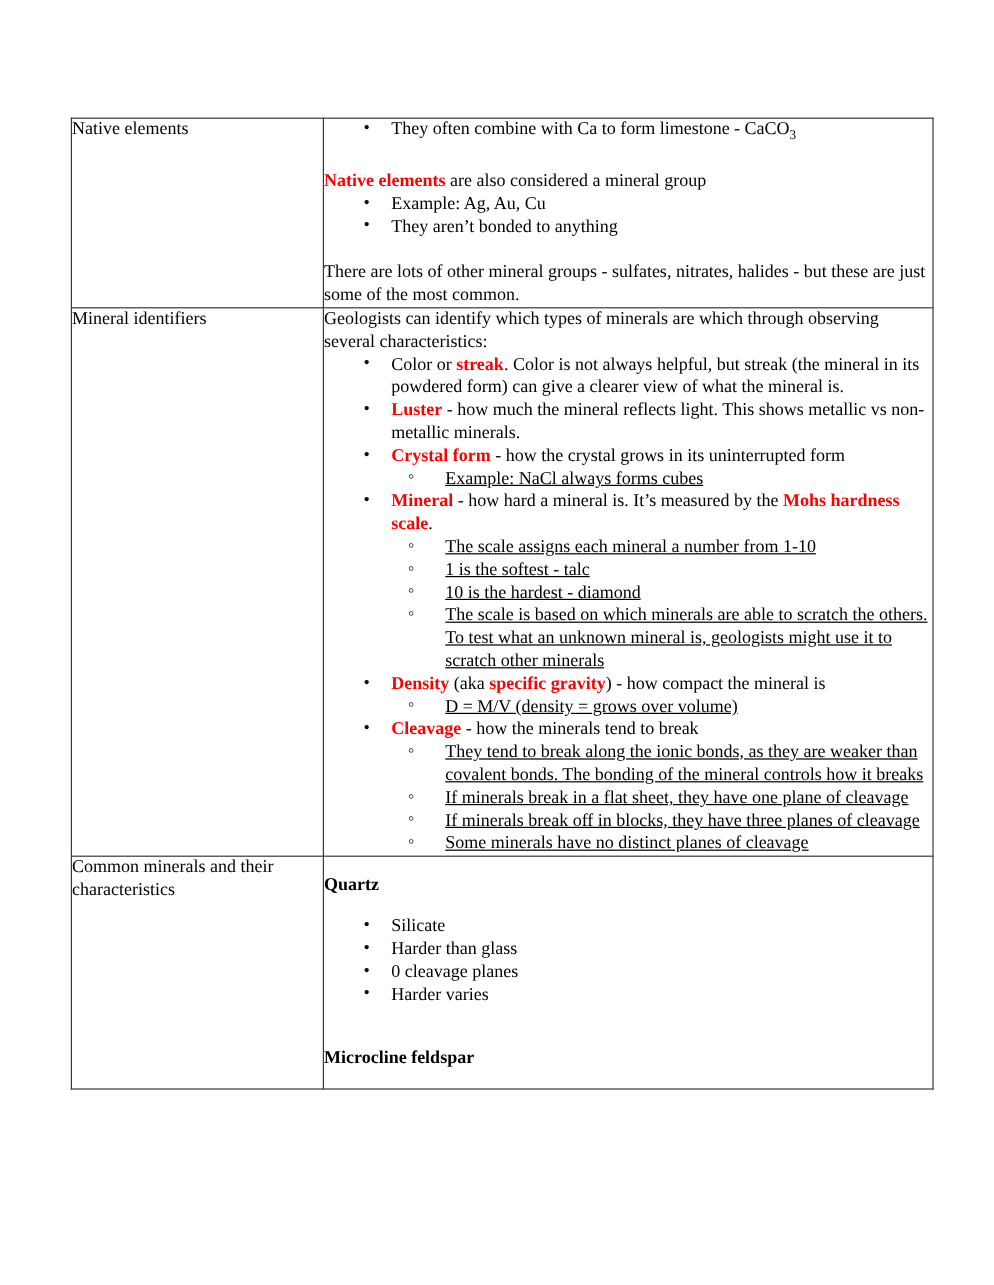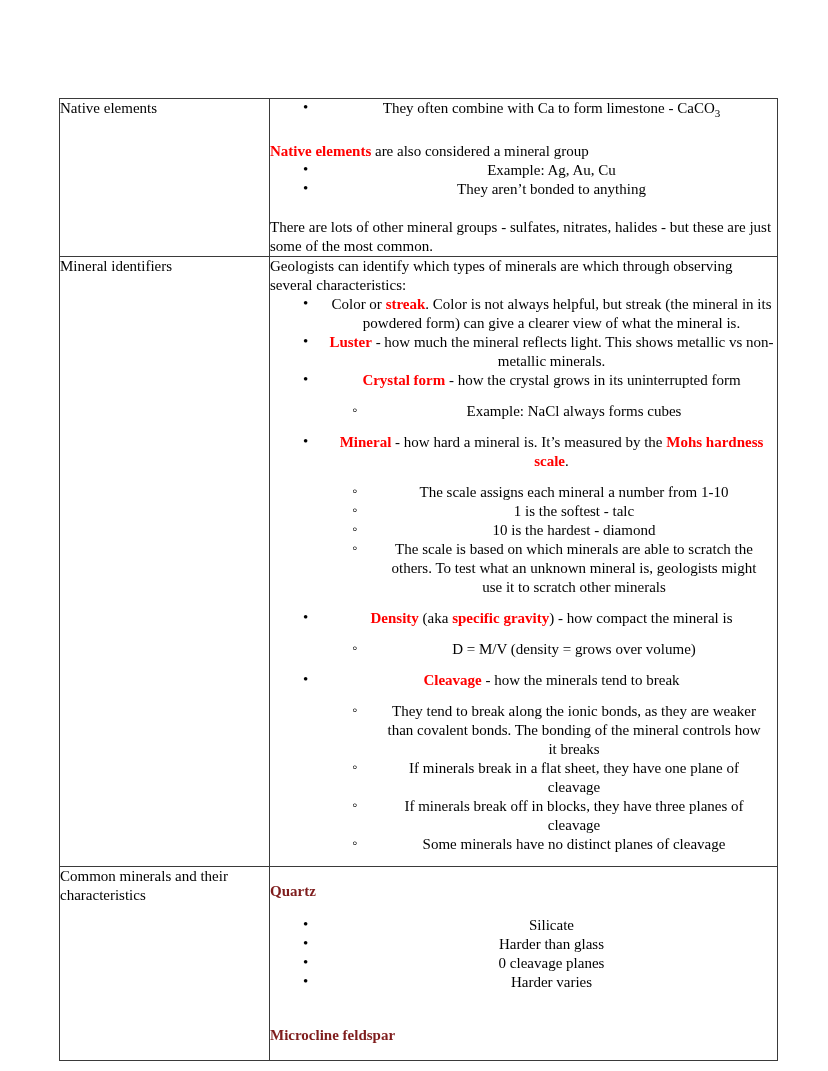--- a/index.html
+++ b/index.html
@@ -63,34 +63,34 @@
     margin: 0;
     padding: 0 0 0 0;
     list-style: none;
   }
   ul.lvl1 > li {
     position: relative;
     padding-left: 56px;
     margin: 0;
     font-size: 15px;
     line-height: 19px;
-    text-align: center;
   }
   ul.lvl1 > li::before {
     content: "\2022";
     position: absolute;
     left: 33px;
     top: -1px;
     font-size: 15px;
     line-height: 19px;
   }
   ul.lvl2 {
-    margin: 12px;
+    margin: 0;
     padding: 0;
     list-style: none;
+    text-decoration: underline;
   }
   ul.lvl2 > li {
     position: relative;
     padding-left: 45px;
     margin: 0;
     font-size: 15px;
     line-height: 19px;
   }
   ul.lvl2 > li::before {
     content: "\25E6";
@@ -102,21 +102,21 @@
   }
   .kw {
     color: #FF0000;
     font-weight: bold;
   }
   .subsc {
     font-size: 11px;
     vertical-align: sub;
   }
   .quartz-head {
-    color: #7f1d1d;
+    color: #000000;
     font-weight: bold;
     font-size: 15px;
     line-height: 19px;
   }
 </style>
 </head>
 <body>
 
 <div class="page">
 

